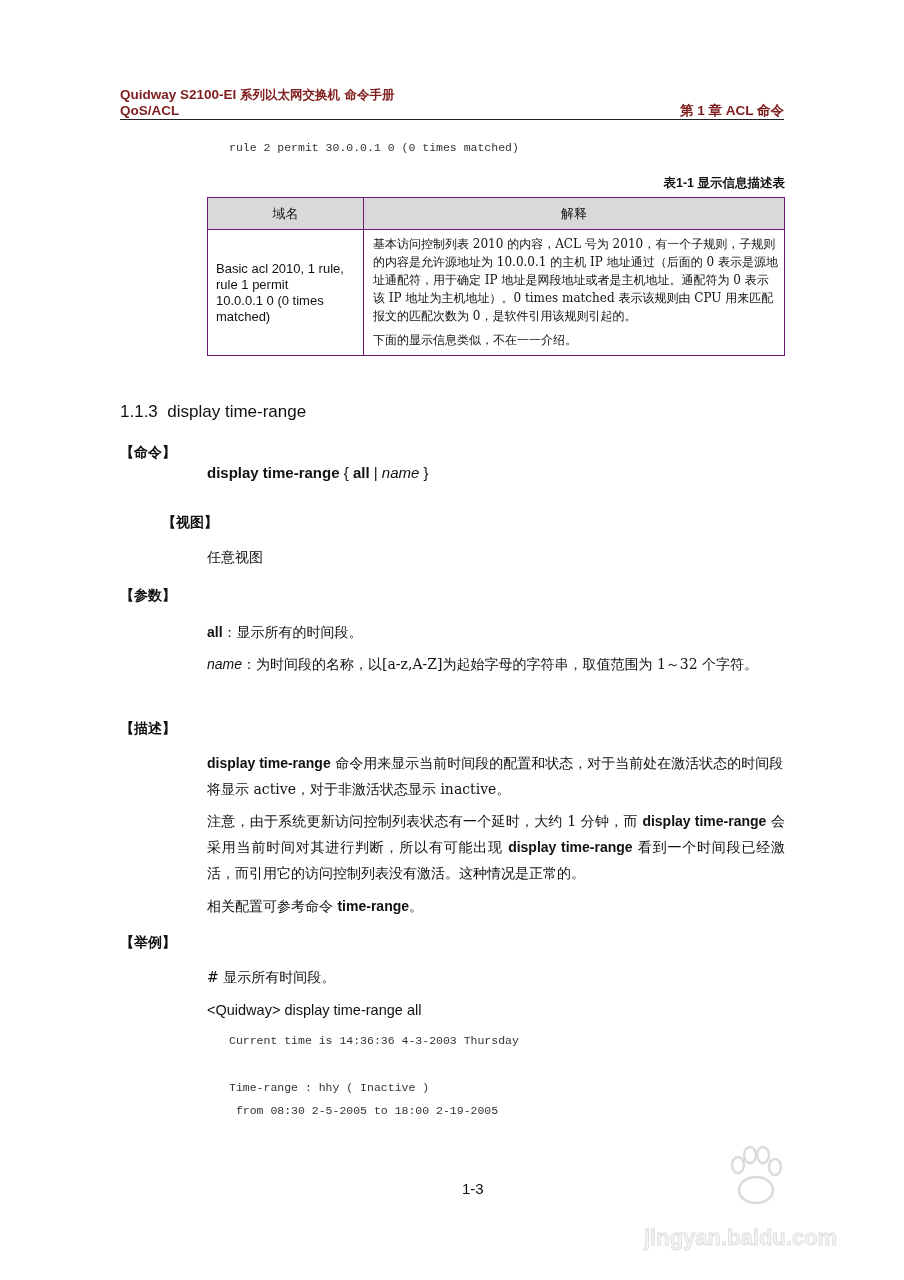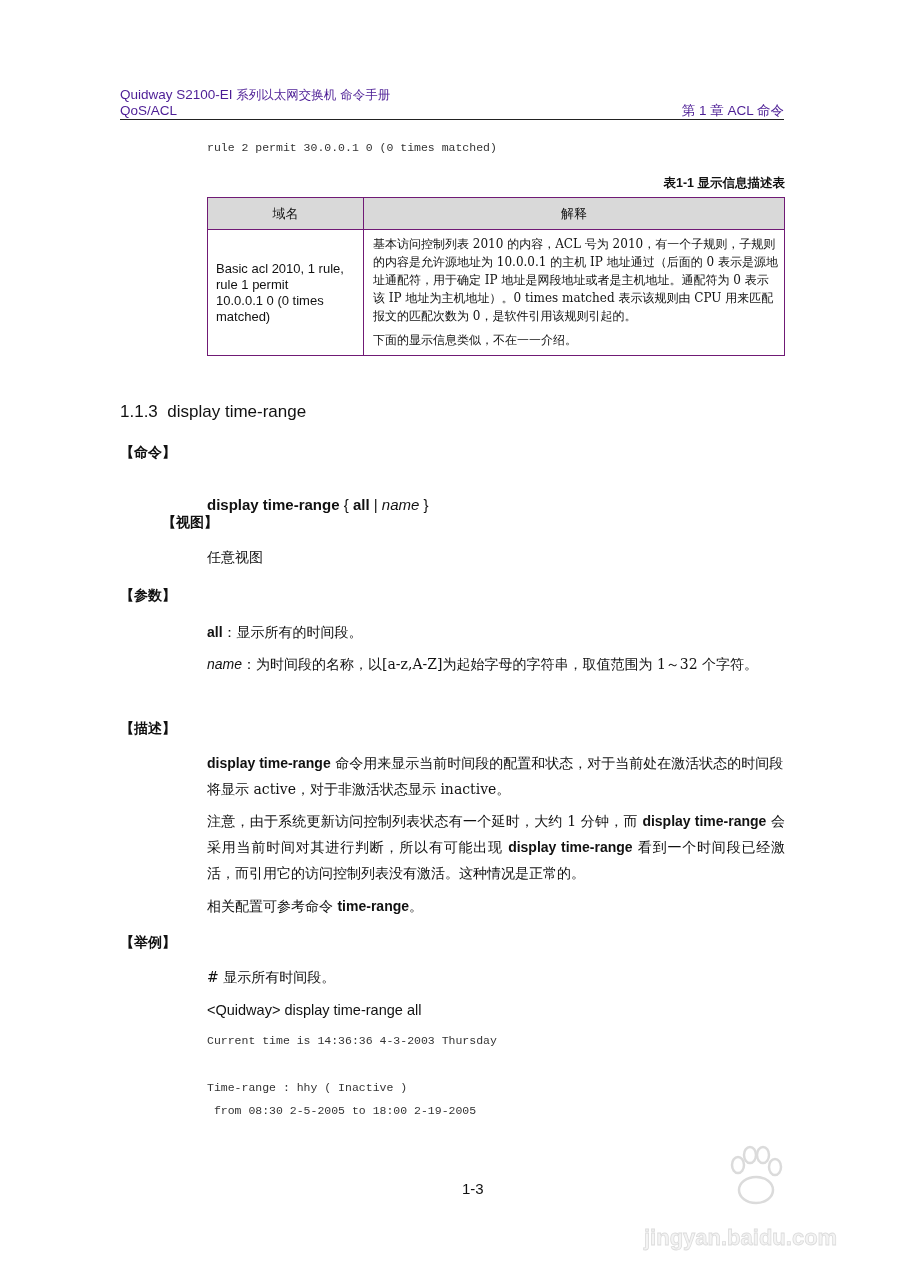--- a/index.html
+++ b/index.html
@@ -1,20 +1,20 @@
 <!DOCTYPE html>
 <html><head>
 <meta charset="utf-8">
 <style>
   html, body { margin:0; padding:0; background:#ffffff; }
   body { width:904px; height:1280px; position:relative; overflow:hidden; color:#111; font-family:"Liberation Sans","DejaVu Sans",sans-serif; }
   .abs { position:absolute; }
-  .hdr { font-size:13.5px; line-height:16px; color:#4c1d95; }
+  .hdr { font-size:13.5px; line-height:16px; color:#7f1d1d;font-weight:bold; }
   .hdr-rule { position:absolute; left:120px; top:119px; width:664px; height:0; border-top:1.5px solid #222; }
-  .mono { font-family:"Liberation Mono","DejaVu Sans Mono",monospace; font-size:11.5px; color:#333; white-space:pre; }
+  .mono { font-family:"Liberation Mono","DejaVu Sans Mono",monospace; font-size:11.5px; color:#333; white-space:pre;margin-left:22px; }
   .caption { font-size:12.5px; font-weight:bold; }
   table.desc { position:absolute; left:207px; top:197px; width:578px; border-collapse:collapse; font-size:12.5px; }
   table.desc th, table.desc td { border:1px solid #701a75; }
   table.desc th { background:#d9d9d9; font-weight:normal; height:29px; font-size:13px; }
   table.desc td.c1 { width:137px; padding:3px 8px; vertical-align:middle; font-size:13px; line-height:16px; }
   table.desc td.c2 { padding:5px 6px 6px 9px; font-family:"DejaVu Serif","Liberation Serif",serif; font-size:12px; line-height:18px; }
   table.desc td.c2 p { margin:0; }
   table.desc td.c2 p + p { margin-top:6px; }
   .sec-title { font-size:17px; }
   .label { font-size:14px; font-weight:bold; }
@@ -67,21 +67,21 @@
     </tr>
   </tbody>
 </table>
 
 <div class="abs sec-title" style="left:120px;top:402px;">
   <span>1.1.3</span>&nbsp;
   <span>display time-range</span>
 </div>
 
 <div class="abs label" style="left:120px;top:444px;">【命令】</div>
-<div class="abs cmd" style="left:207px;top:496px;">
+<div class="abs cmd" style="left:207px;top:464px;">
   <b>display time-range</b><span style="white-space:pre;"> { </span><b>all</b><span style="white-space:pre;"> | </span><i>name</i><span style="white-space:pre;"> }</span>
 </div>
 
 <div class="abs label" style="left:120px;top:514px;margin-left:42px;">【视图】</div>
 <div class="abs body" style="left:207px;top:544px;">任意视图</div>
 
 <div class="abs label" style="left:120px;top:587px;">【参数】</div>
 <div class="abs body" style="left:207px;top:619px;">
   <b>all</b><span>：显示所有的时间段。</span>
 </div>

